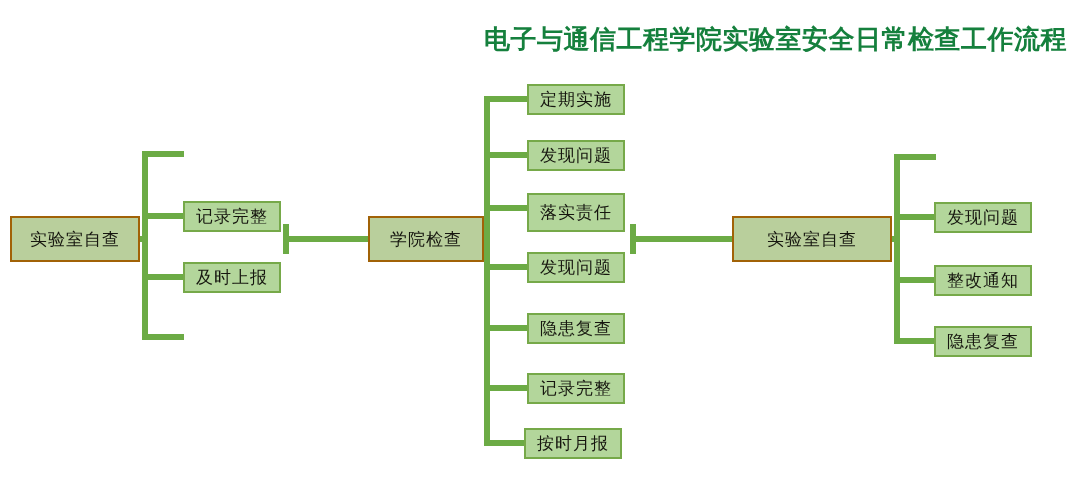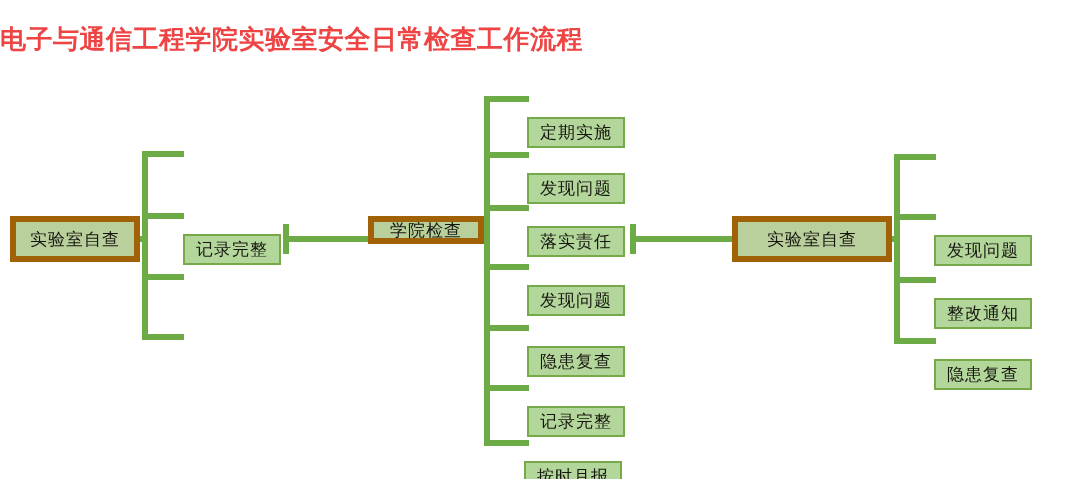--- a/index.html
+++ b/index.html
@@ -15,49 +15,48 @@
     width: 1067px;
     height: 479px;
     background: #ffffff;
     overflow: hidden;
   }
   #chart-title {
     position: absolute;
     left: 0;
     top: 22px;
     width: 1067px;
-    text-align: left;
+    text-align: right;
     font-family: "Liberation Serif", "DejaVu Serif", serif;
     font-size: 26px;
     font-weight: bold;
-    color: #ef4444;
+    color: #15803d;
     letter-spacing: 0.5px;
     white-space: nowrap;
   }
   .node {
     position: absolute;
     box-sizing: border-box;
     display: flex;
     align-items: center;
     justify-content: center;
     font-family: "Liberation Serif", "DejaVu Serif", serif;
     font-size: 17px;
     color: #16160f;
     letter-spacing: 1px;
     white-space: nowrap;
     z-index: 3;
   }
   .node.leaf {
     background: #b3d69b;
     border: 2px solid #76a949;
-    margin-top: 33px;
   }
   .node.trunk {
     background: #b9cf9c;
-    border: 6px solid #a16207;
+    border: 2px solid #a16207;
   }
   .conn {
     position: absolute;
     background: #6cab45;
     z-index: 1;
   }
 </style>
 </head>
 <body>
 
@@ -89,29 +88,30 @@
 
   <div class="conn" style="left:886px; top:236px; width:14px; height:6px;"></div>
   <div class="conn" style="left:894px; top:157px; width:6px; height:187px;"></div>
   <div class="conn" style="left:894px; top:154px; width:42px; height:6px;"></div>
   <div class="conn" style="left:894px; top:214px; width:42px; height:6px;"></div>
   <div class="conn" style="left:894px; top:277px; width:42px; height:6px;"></div>
   <div class="conn" style="left:894px; top:338px; width:42px; height:6px;"></div>
 
   <div class="node trunk" style="left:10px; top:216px; width:130px; height:46px;">实验室自查</div>
 
-  <div class="node trunk" style="left:368px; top:216px; width:116px; height:28px;">学院检查</div>
+  <div class="node trunk" style="left:368px; top:216px; width:116px; height:46px;">学院检查</div>
 
   <div class="node trunk" style="left:732px; top:216px; width:160px; height:46px;">实验室自查</div>
 
   <div class="node leaf" style="left:183px; top:201px; width:98px; height:31px;">记录完整</div>
+  <div class="node leaf" style="left:183px; top:262px; width:98px; height:31px;">及时上报</div>
 
   <div class="node leaf" style="left:527px; top:84px; width:98px; height:31px;">定期实施</div>
   <div class="node leaf" style="left:527px; top:140px; width:98px; height:31px;">发现问题</div>
-  <div class="node leaf" style="left:527px; top:193px; width:98px; height:31px;">落实责任</div>
+  <div class="node leaf" style="left:527px; top:193px; width:98px; height:39px;">落实责任</div>
   <div class="node leaf" style="left:527px; top:252px; width:98px; height:31px;">发现问题</div>
   <div class="node leaf" style="left:527px; top:313px; width:98px; height:31px;">隐患复查</div>
   <div class="node leaf" style="left:527px; top:373px; width:98px; height:31px;">记录完整</div>
   <div class="node leaf" style="left:524px; top:428px; width:98px; height:31px;font-family:Liberation Mono, monospace;">按时月报</div>
 
   <div class="node leaf" style="left:934px; top:202px; width:98px; height:31px;">发现问题</div>
   <div class="node leaf" style="left:934px; top:265px; width:98px; height:31px;">整改通知</div>
   <div class="node leaf" style="left:934px; top:326px; width:98px; height:31px;">隐患复查</div>
 
 </div>

